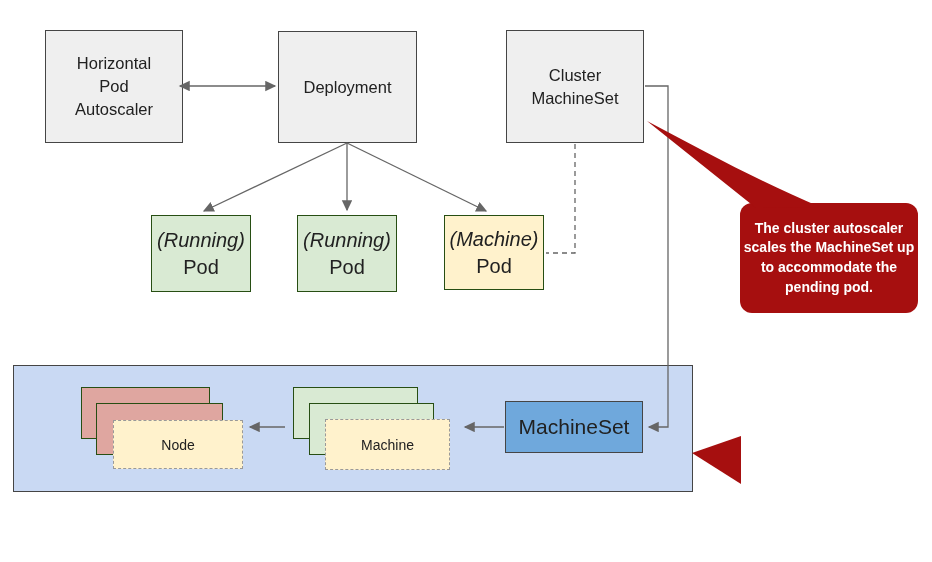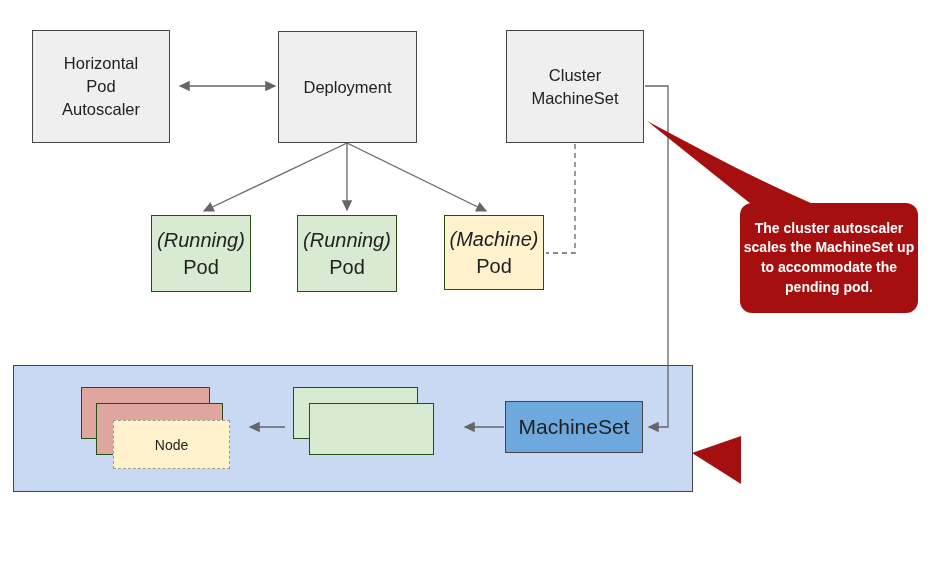--- a/index.html
+++ b/index.html
@@ -33,21 +33,21 @@
   .pre{white-space:pre-line}
 
   
   [data-name="hpa-box"],
   [data-name="deployment-box"],
   [data-name="cluster-autoscaler-box"]{
     background:var(--box-gray-fill);
     border:1.5px solid var(--box-border-dark);
     font-size:16.5px;line-height:1.38;
   }
-  [data-name="hpa-box"]{left:32px;top:30px;width:138px;height:113px}
+  [data-name="hpa-box"]{left:45px;top:30px;width:138px;height:113px}
   [data-name="deployment-box"]{left:278px;top:31px;width:139px;height:112px}
   [data-name="cluster-autoscaler-box"]{left:506px;top:30px;width:138px;height:113px}
 
   
   .pod{
     font-size:20px;line-height:1.35;
     border:1.5px solid var(--green-border);
   }
   .pod .status{font-style:italic}
   .pod.running{background:var(--green-fill)}
@@ -69,21 +69,21 @@
   .stack-card.green{background:var(--green-fill)}
   .front-card{
     background:var(--yellow-fill);
     border:1.5px dashed var(--dashed-card-border);
     font-size:14px;
     display:flex;align-items:center;justify-content:center;
     color:var(--text-dark);
   }
   [data-name="node-card-back"]{left:81px;top:387px;width:129px;height:52px}
   [data-name="node-card-middle"]{left:96px;top:403px;width:127px;height:52px}
-  [data-name="node-card-front"]{left:113px;top:420px;width:117px;height:49px}
+  [data-name="node-card-front"]{left:113px;top:420px;width:130px;height:49px}
   [data-name="machine-card-back"]{left:293px;top:387px;width:125px;height:52px}
   [data-name="machine-card-middle"]{left:309px;top:403px;width:125px;height:52px}
   [data-name="machine-card-front"]{left:325px;top:419px;width:125px;height:51px}
 
   
   [data-name="machineset-box"]{
     left:505px;top:401px;width:138px;height:52px;
     background:var(--machineset-fill);
     border:1.5px solid var(--box-border-dark);
     font-size:21px;
@@ -142,20 +142,23 @@
   <div class="abs" data-name="machine-layer-container"></div>
 
   <div class="abs stack-card red" data-name="node-card-back"></div>
   <div class="abs stack-card red" data-name="node-card-middle"></div>
   <div class="abs front-card" data-name="node-card-front">
     <span data-name="node-card-label">Node</span>
   </div>
 
   <div class="abs stack-card green" data-name="machine-card-back"></div>
   <div class="abs stack-card green" data-name="machine-card-middle"></div>
+  <div class="abs front-card" data-name="machine-card-front">
+    <span data-name="machine-card-label">Machine</span>
+  </div>
 
   <div class="abs shape" data-name="machineset-box">
     <span data-name="machineset-box-label">MachineSet</span>
   </div>
 
   <div class="abs callout" data-name="callout-scale-machineset">
     <span data-name="callout-scale-machineset-text">The cluster autoscaler scales the MachineSet up to accommodate the pending pod.</span>
   </div>
 
   <svg class="abs" data-name="connector-overlay" width="932" height="562" viewBox="0 0 932 562">

